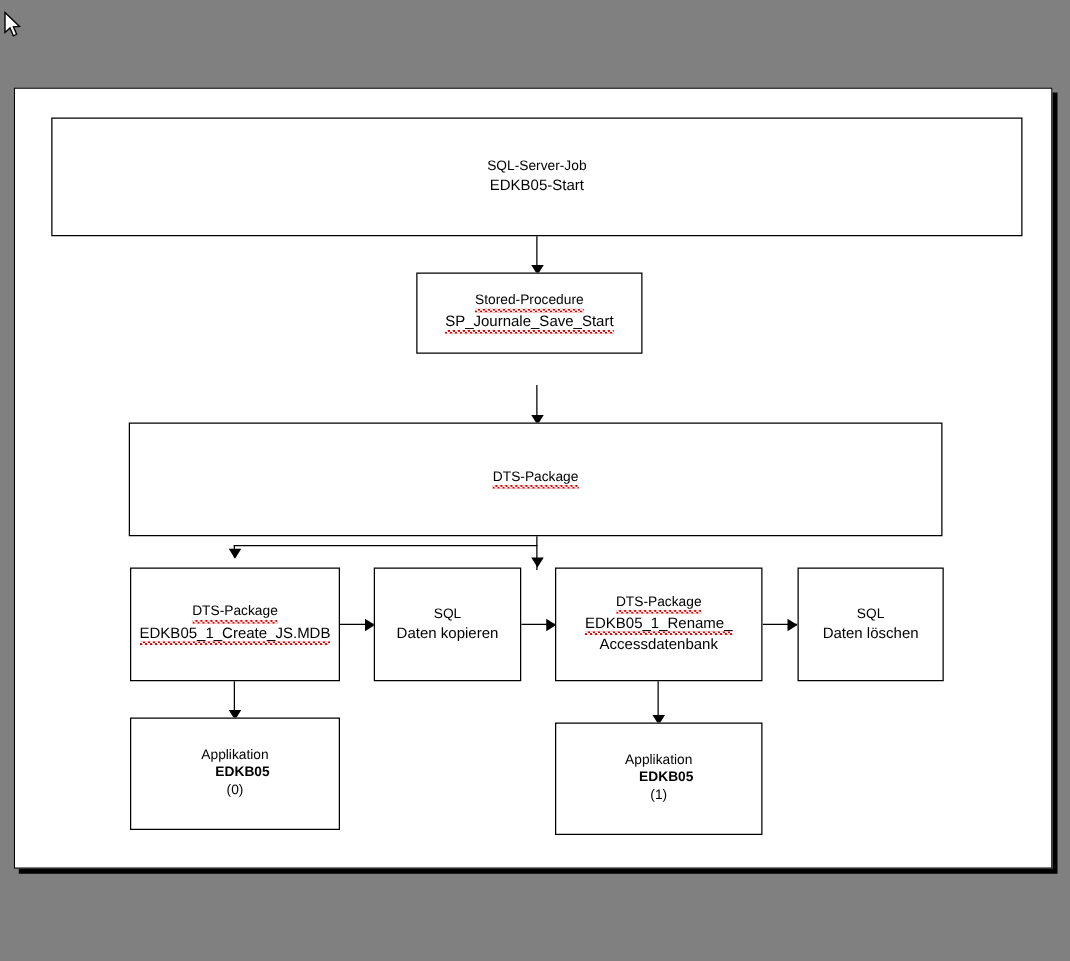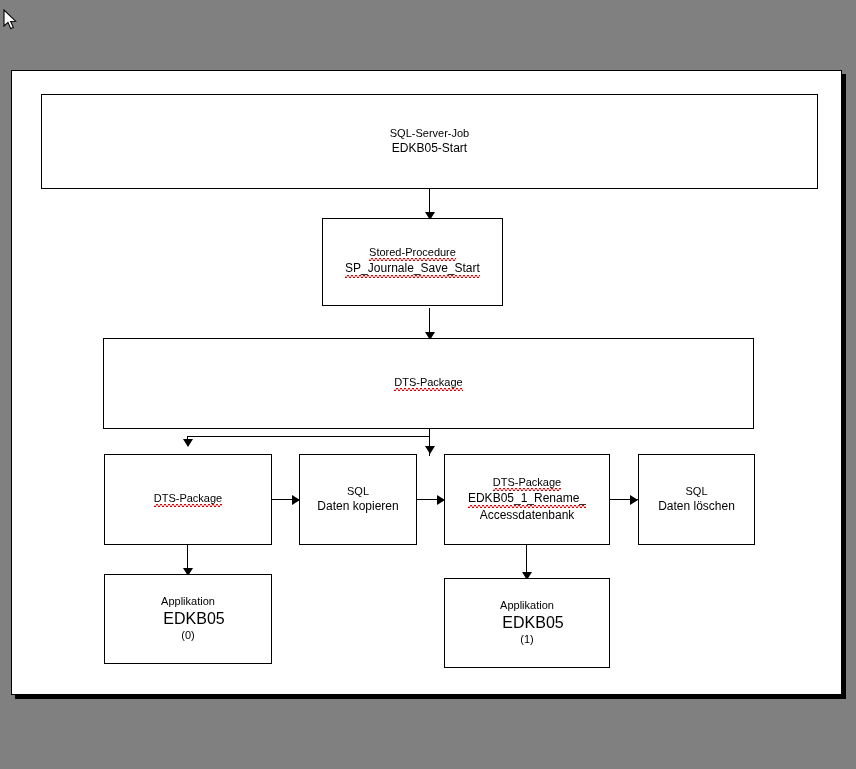--- a/index.html
+++ b/index.html
@@ -33,21 +33,21 @@
     border:1px solid #000000;
     box-sizing:border-box;
     display:flex;flex-direction:column;
     align-items:center;justify-content:center;
     text-align:center;
     color:#000000;
     line-height:1.25;
   }
   .node .t1{font-size:11px;font-weight:400;white-space:nowrap;}
   .node .t2{font-size:12px;font-weight:400;white-space:nowrap;}
-  .node.plain .t2{font-size:16px;font-weight:400;padding-left:12px;}
+  .node.plain .t2{font-size:11px;font-weight:700;padding-left:12px;}
   .node .t3{font-size:11px;font-weight:400;white-space:nowrap;}
 
   
   .sq{
     position:relative;
     background-image:
       radial-gradient(circle at 1px 2.4px, #e00000 0.9px, rgba(0,0,0,0) 1.1px),
       radial-gradient(circle at 3px 0.6px, #e00000 0.9px, rgba(0,0,0,0) 1.1px);
     background-size:4px 3px;
     background-repeat:repeat-x;
@@ -112,31 +112,32 @@
     <div class="arr-down" style="left:171px;top:497px;"></div>
 
     <div class="vline" style="left:514px;top:473px;height:34px;"></div>
     <div class="arr-down" style="left:510px;top:501px;"></div>
 
     <div class="node" style="left:29px;top:23px;width:777px;height:95px;">
       <span class="t1">SQL-Server-Job</span>
       <span class="t2">EDKB05-Start</span>
     </div>
 
-    <div class="node" style="left:310px;top:147px;width:181px;height:88px;">
+    <div class="node" style="left:321px;top:147px;width:181px;height:65px;">
       <span class="t1 sq">Stored-Procedure</span>
       <span class="t2 sq">SP_Journale_Save_Start</span>
     </div>
 
     <div class="node" style="left:91px;top:267px;width:651px;height:91px;">
       <span class="t1 sq">DTS-Package</span>
     </div>
 
     <div class="node" style="left:92px;top:383px;width:168px;height:91px;">
       <span class="t1 sq">DTS-Package</span>
+      <span class="t2 sq">EDKB05_1_Create_JS.MDB</span>
     </div>
 
     <div class="node" style="left:287px;top:383px;width:118px;height:91px;">
       <span class="t1">SQL</span>
       <span class="t2">Daten kopieren</span>
     </div>
 
     <div class="node" style="left:432px;top:383px;width:166px;height:91px;">
       <span class="t1 sq">DTS-Package</span>
       <span class="t2 sq">EDKB05_1_Rename_</span>

